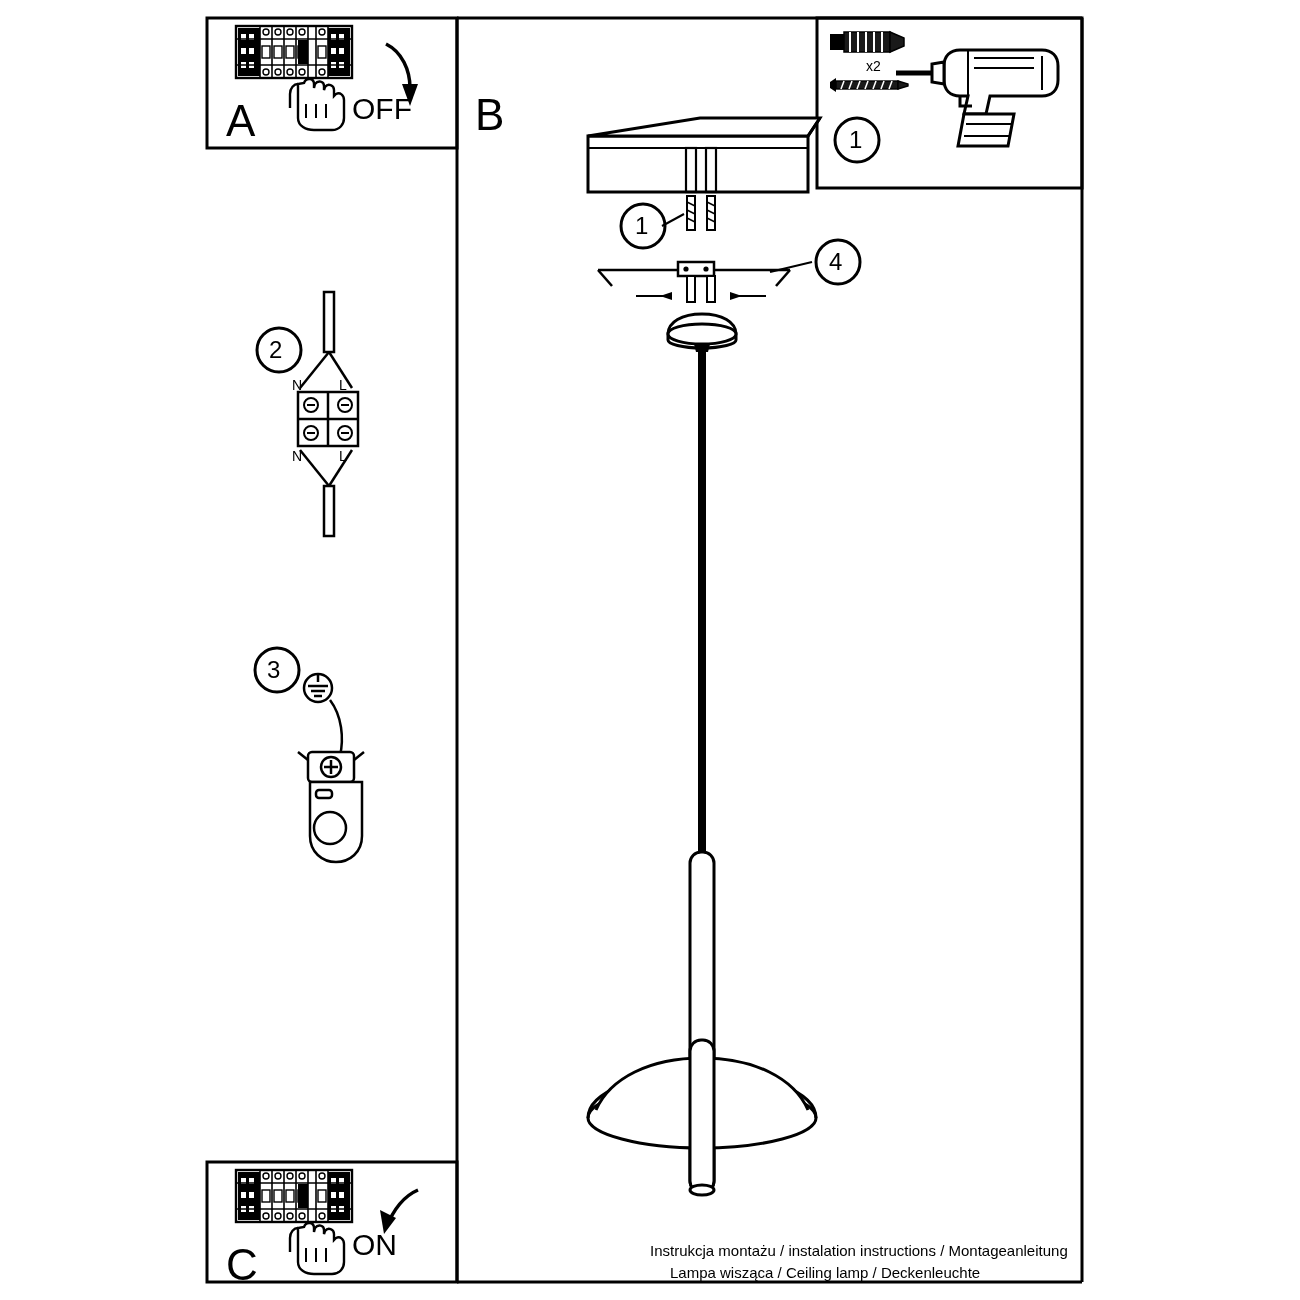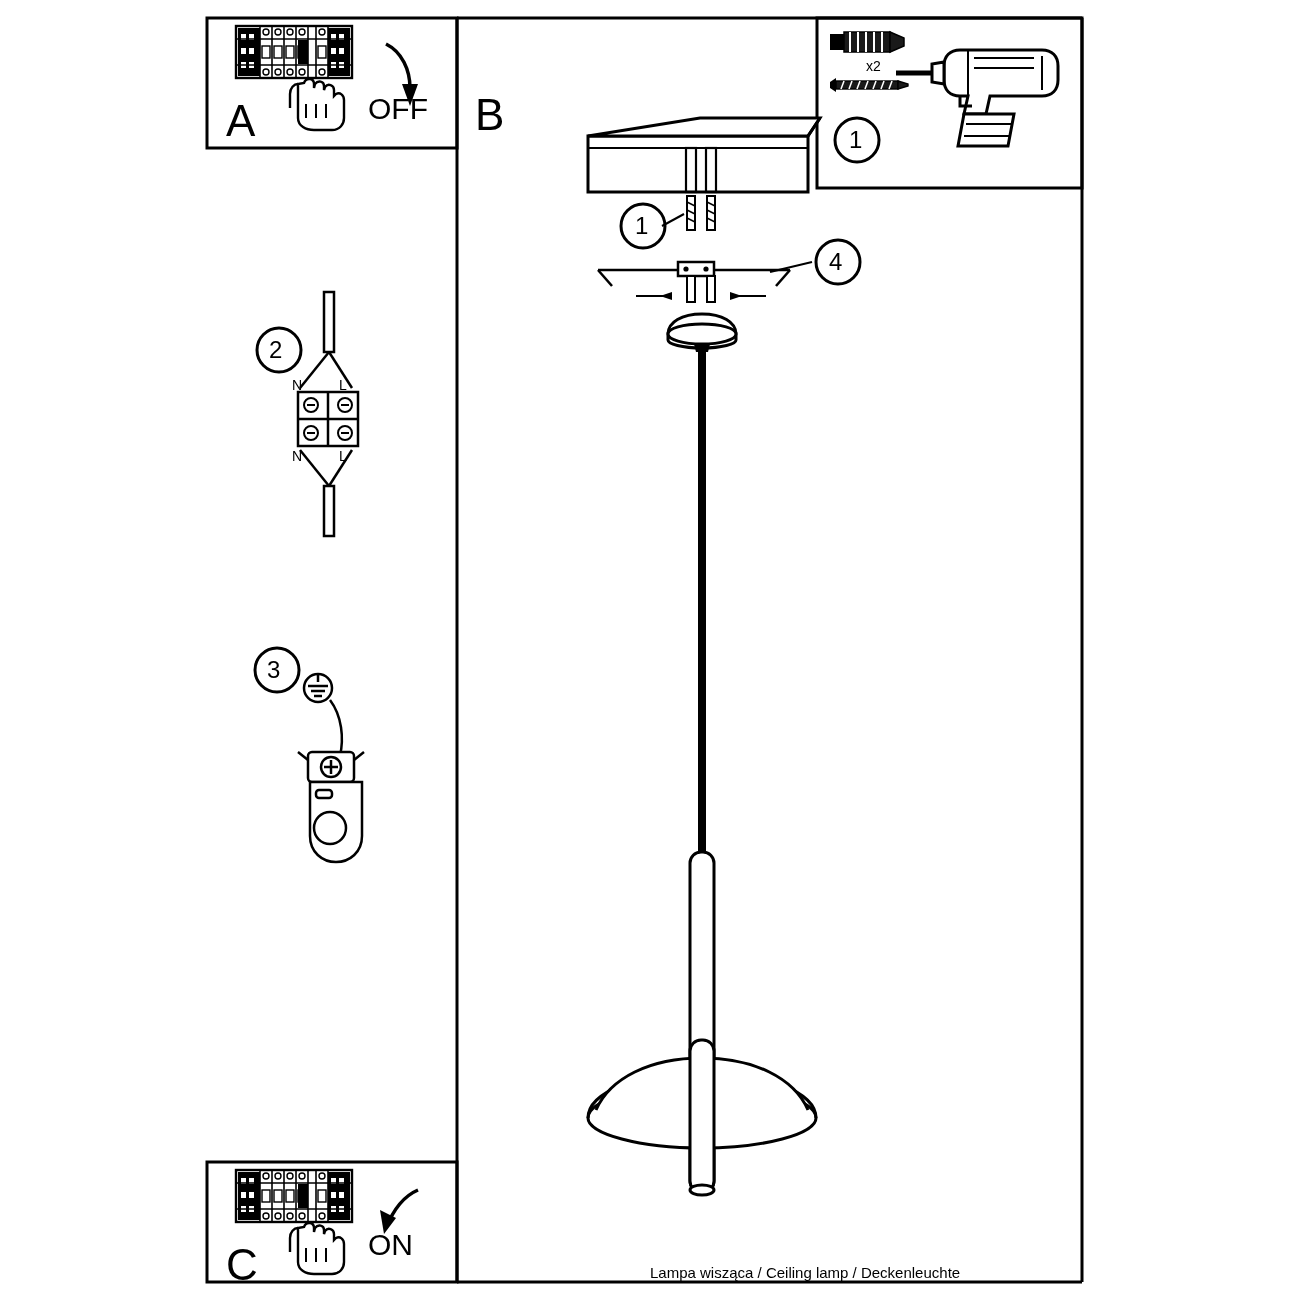--- a/index.html
+++ b/index.html
@@ -26,21 +26,20 @@
     white-space: pre;
   }
   .big-letter {
     font-size: 44px;
     font-weight: 400;
     letter-spacing: 0px;
   }
   .state-word {
     font-size: 30px;
     font-weight: 400;
-    margin-left: 16px;
   }
   .num-txt {
     font-size: 24px;
   }
   .tiny {
     font-size: 14px;
   }
   .footer-txt {
     font-size: 15px;
     line-height: 22px;
@@ -403,15 +402,16 @@
 
   <div class="lbl num-txt" style="left:269px; top:336px;">2</div>
 
   <div class="lbl num-txt" style="left:267px; top:656px;">3</div>
 
   <div class="lbl tiny" style="left:292px; top:377px;">N</div>
   <div class="lbl tiny" style="left:339px; top:377px;">L</div>
   <div class="lbl tiny" style="left:292px; top:448px;">N</div>
   <div class="lbl tiny" style="left:339px; top:448px;">L</div>
 
-  <div class="lbl footer-txt" style="left:650px; top:1262px;text-align:right;">Lampa wisząca / Ceiling lamp / Deckenleuchte</div>
+  <div class="lbl footer-txt" style="left:650px; top:1240px;">Instrukcja montażu / instalation instructions / Montageanleitung</div>
+  <div class="lbl footer-txt" style="left:670px; top:1262px;text-align:right;">Lampa wisząca / Ceiling lamp / Deckenleuchte</div>
 
 </div>
 
 </body></html>

